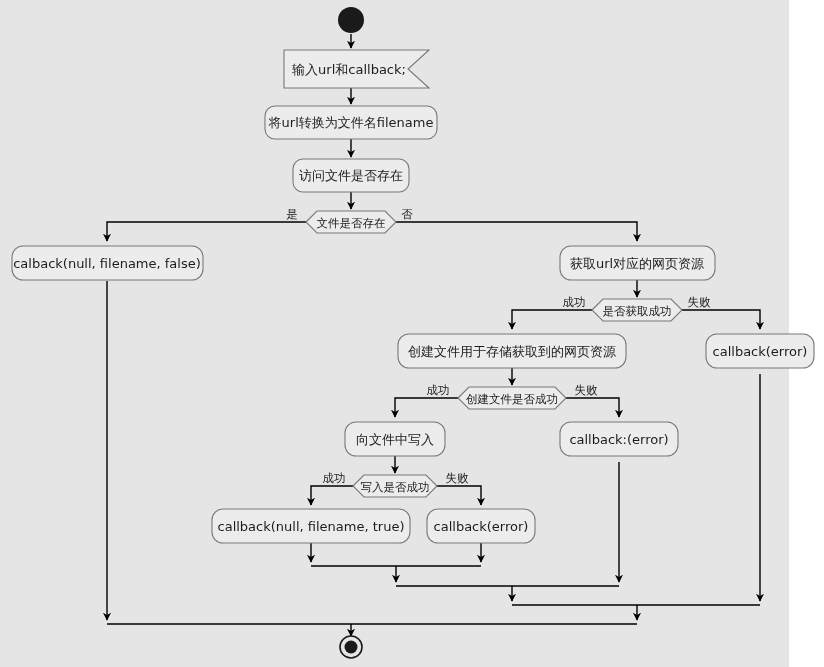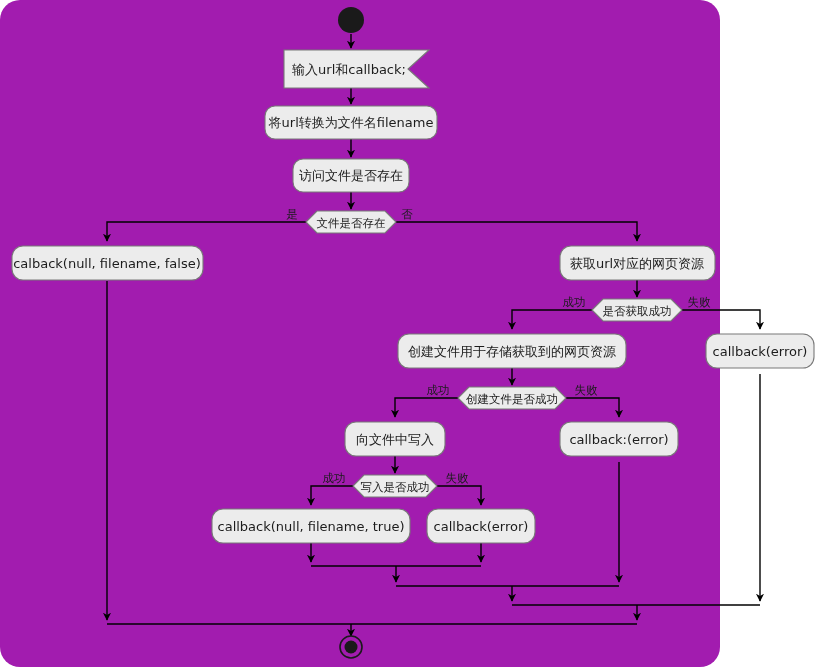--- a/index.html
+++ b/index.html
@@ -9,24 +9,23 @@
     background: #ffffff;
   }
   body {
     width: 824px;
     height: 667px;
     font-family: "DejaVu Sans", "Liberation Sans", sans-serif;
     overflow: hidden;
   }
   #diagram-root {
     position: relative;
-    width: 720px;
+    width: 789px;
     height: 667px;
-    background: #a21caf;
-    border-radius: 20px;
+    background: #e5e5e5;
   }
   svg.flow-canvas {
     display: block;
     width: 824px;
     height: 667px;
   }
   .node-shape {
     fill: #ECECEC;
     stroke: #787878;
     stroke-width: 1.1;

